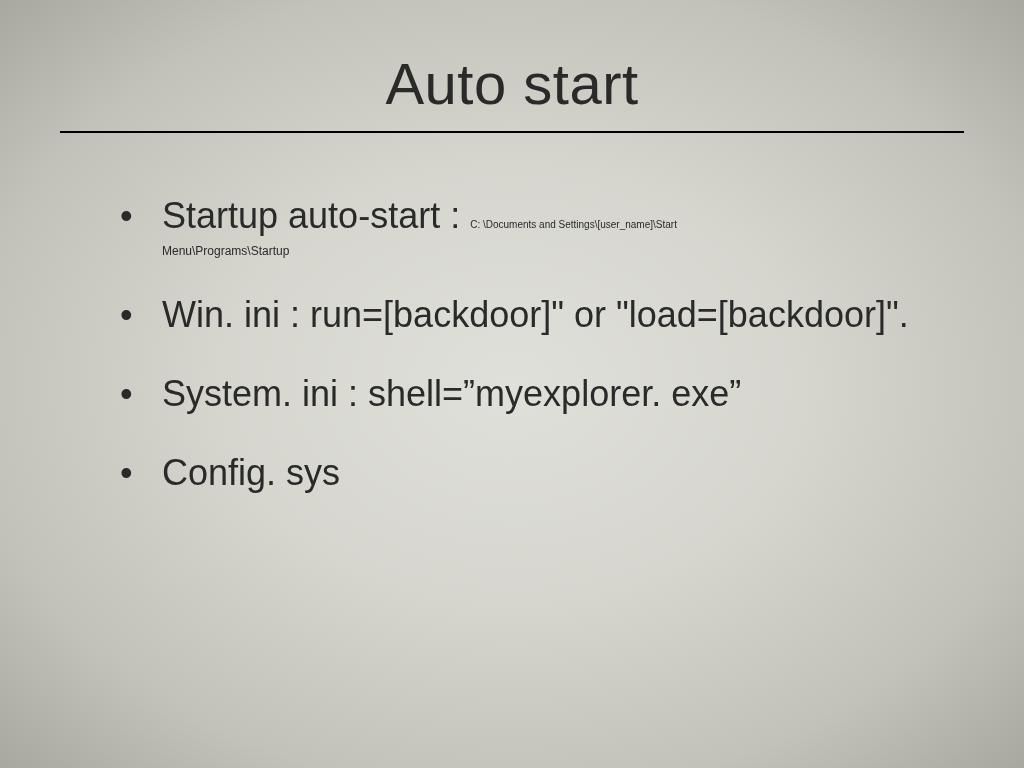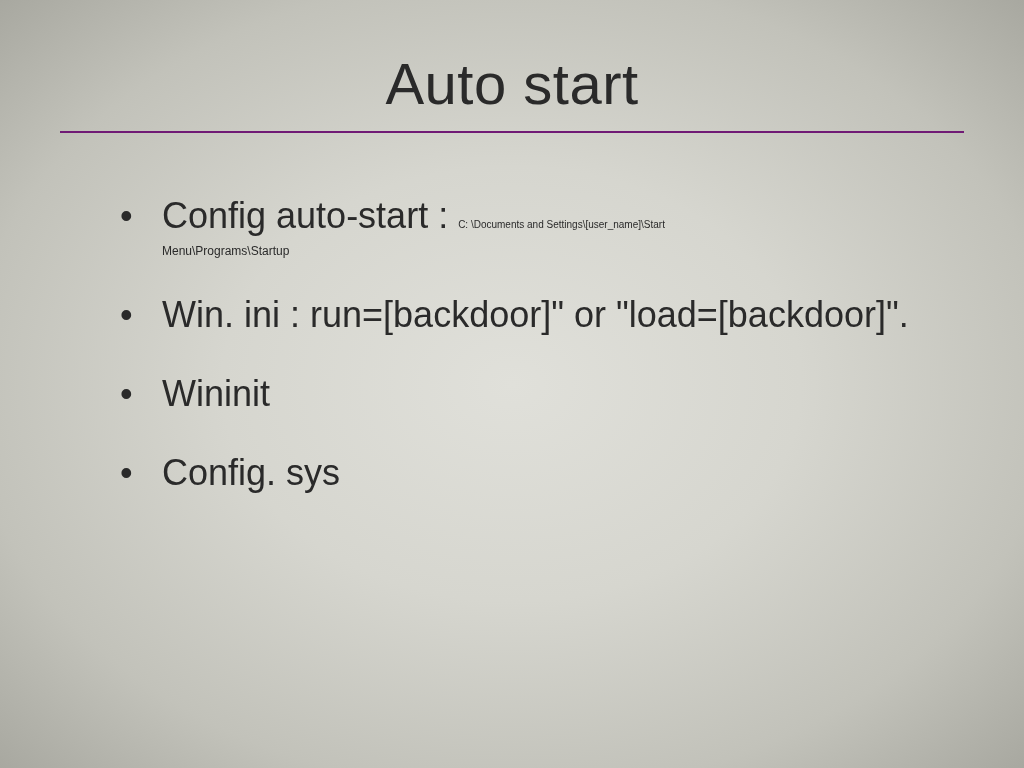--- a/index.html
+++ b/index.html
@@ -12,21 +12,21 @@
     .slide {
       width: 100%;
       height: 100%;
       padding: 50px 60px 40px 60px;
     }
     .title {
       font-size: 58px;
       font-weight: 400;
       text-align: center;
       padding-bottom: 14px;
-      border-bottom: 2px solid #701a75;
+      border-bottom: 2px solid #000000;
       margin-bottom: 60px;
       letter-spacing: 0.5px;
     }
     .content {
       padding-left: 60px;
       padding-right: 20px;
     }
     ul {
       list-style: none;
     }
@@ -62,27 +62,27 @@
     }
   </style>
 </head>
 <body>
 
 <div class="slide">
   <h1 class="title">Auto start</h1>
   <div class="content">
     <ul>
       <li class="bullet">
-        <span class="big">Config auto-start : </span><span class="small">C: \Documents and Settings\[user_name]\Start</span>
+        <span class="big">Startup auto-start : </span><span class="small">C: \Documents and Settings\[user_name]\Start</span>
         <span class="small-line2">Menu\Programs\Startup</span>
       </li>
       <li class="bullet">
         <span>Win. ini : run=[backdoor]" or "load=[backdoor]".</span>
       </li>
       <li class="bullet">
-        <span>Wininit</span>
+        <span>System. ini : shell=”myexplorer. exe”</span>
       </li>
       <li class="bullet">
         <span>Config. sys</span>
       </li>
     </ul>
   </div>
 </div>
 
 </body></html>

